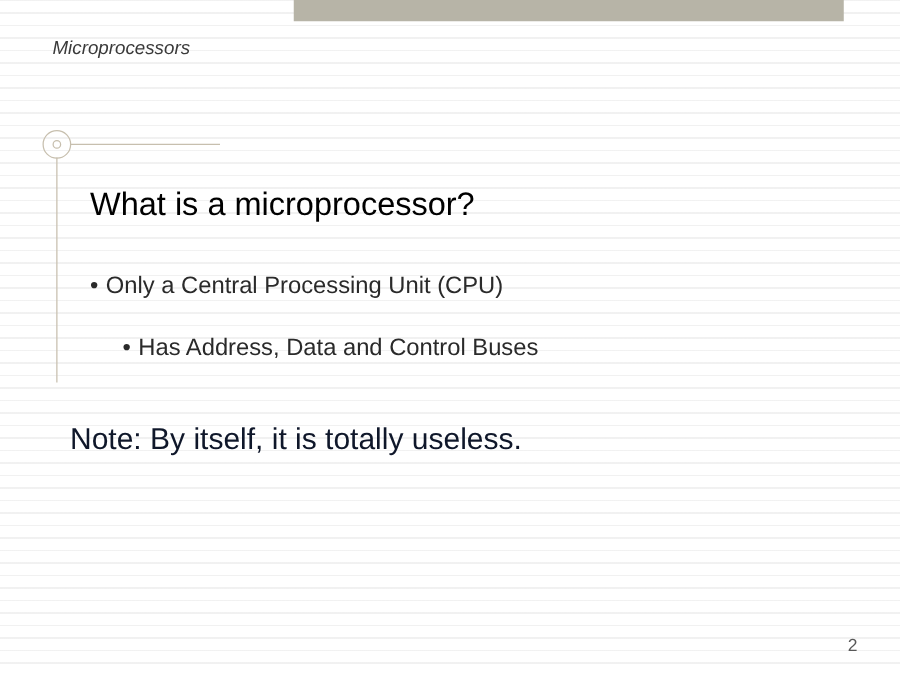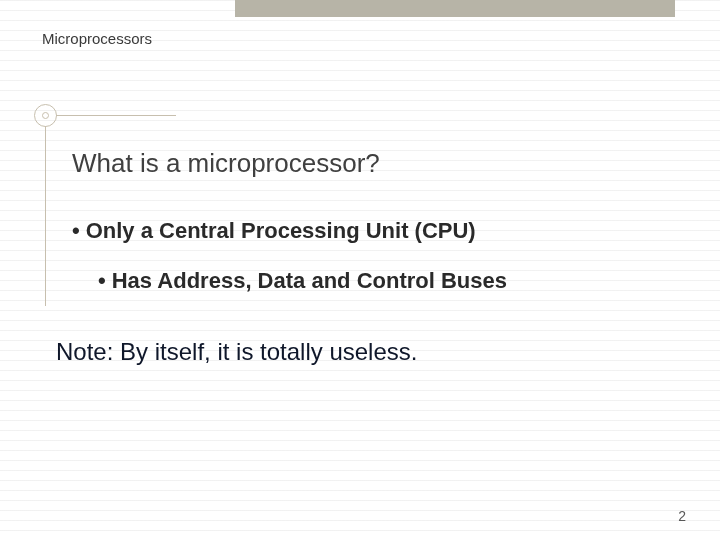--- a/index.html
+++ b/index.html
@@ -21,20 +21,21 @@
   .top-bar {
     position: absolute;
     top: 0; left: 235px;
     width: 440px; height: 17px;
     background: #b7b4a7;
     z-index: 2;
   }
   .header-label {
     position: absolute;
     top: 30px; left: 42px;
+    font-style: italic;
     font-size: 15px;
     color: #3a3a3a;
     z-index: 3;
   }
   .decor-circle-outer {
     position: absolute;
     top: 104px; left: 34px;
     width: 23px; height: 23px;
     border: 1px solid #c7bfae;
     border-radius: 50%;
@@ -60,30 +61,29 @@
     position: absolute;
     top: 126px; left: 45px;
     width: 0; height: 180px;
     border-left: 1px solid #c7bfae;
     z-index: 3;
   }
   .slide-title {
     position: absolute;
     top: 148px; left: 72px;
     font-size: 26px;
-    color: #404040;
+    color: #000000;
     z-index: 3;
   }
   .bullet {
     position: absolute;
     left: 72px;
-    font-size: 22px;
+    font-size: 19px;
     color: #2a2a2a;
     z-index: 3;
-    font-weight: bold;
   }
   .bullet .dot {
     display: inline-block;
     margin-right: 6px;
   }
   .b1 { top: 218px; }
   .b2 { top: 268px; margin-left: 26px; }
   .note {
     position: absolute;
     top: 338px; left: 56px;

